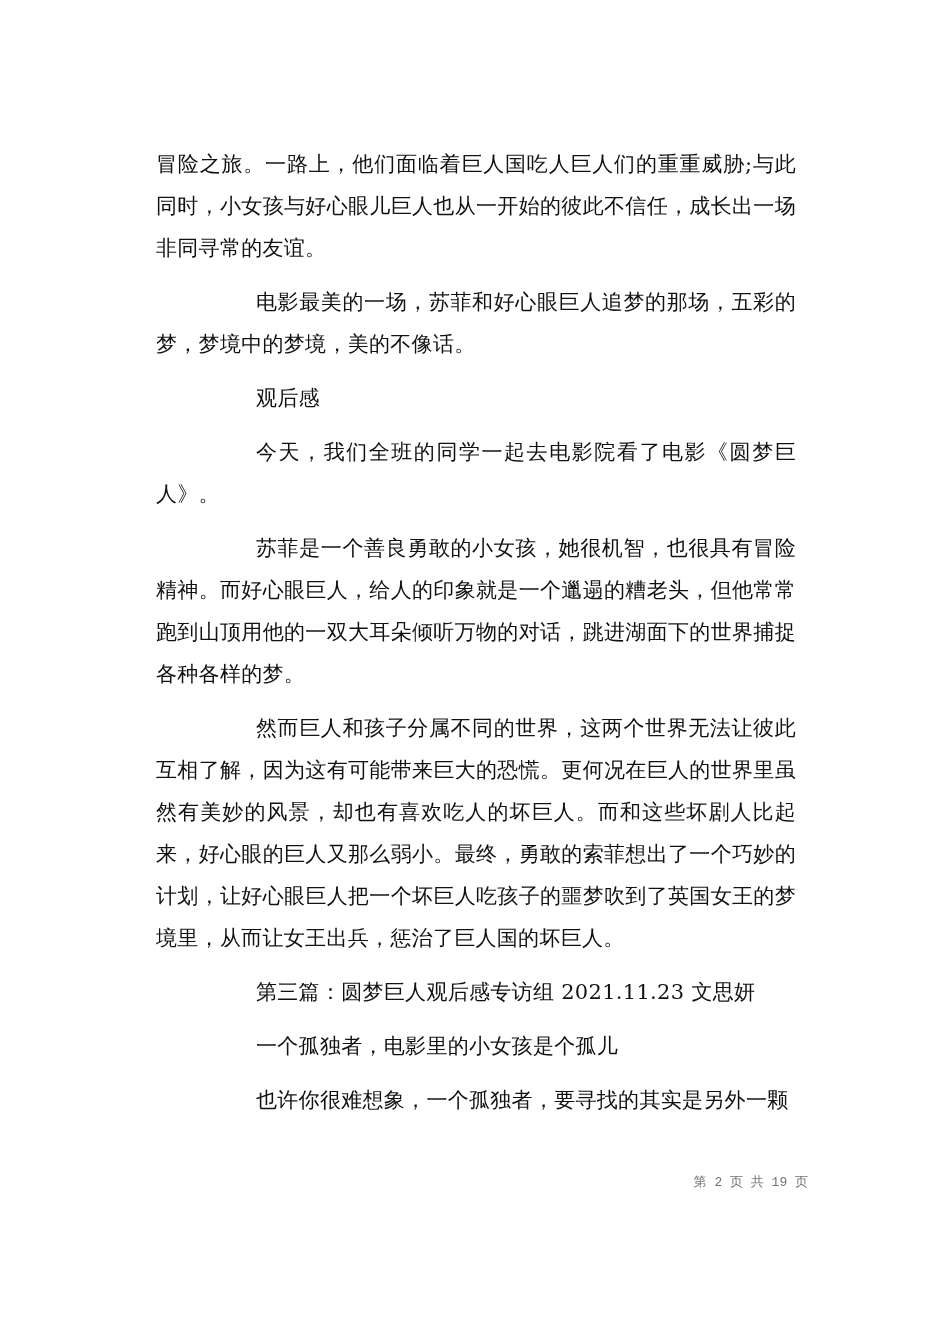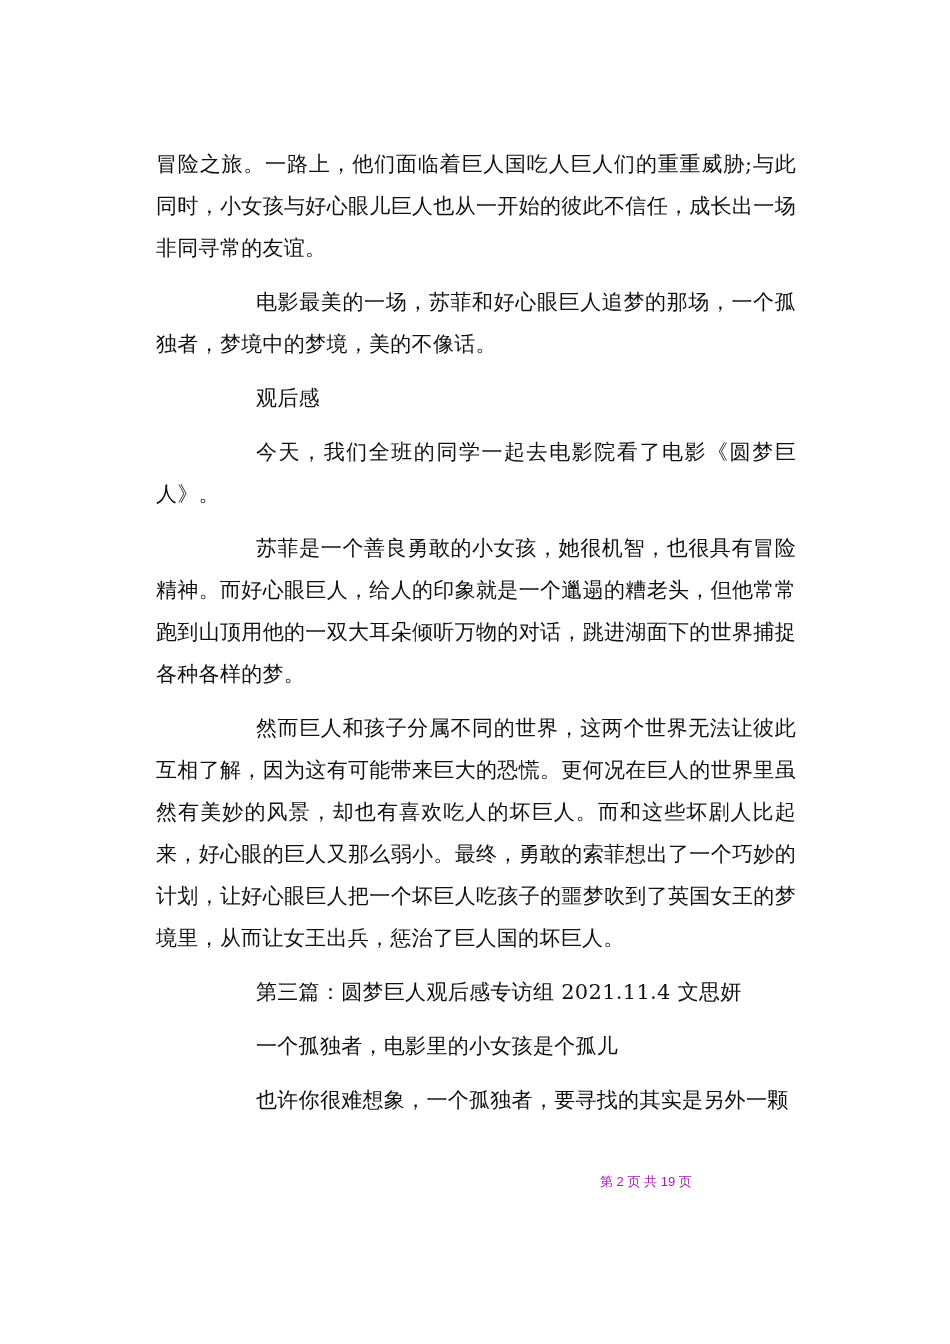--- a/index.html
+++ b/index.html
@@ -2,31 +2,31 @@
 <html><head>
 <meta charset="utf-8">
 <style>
   html, body { margin: 0; padding: 0; background: #ffffff; }
   body { width: 950px; height: 1344px; position: relative; overflow: hidden;
          font-family: "DejaVu Serif", "Liberation Serif", serif; color: #111; }
   .page { position: absolute; left: 144px; top: 131px; width: 664px; }
   .p { font-size: 21px; line-height: 42px; margin: 12px; text-align: justify;
        text-align-last: left; letter-spacing: 0.3px; }
   .indent { text-indent: 100px; }
-  .footer { position: absolute; left: 600px; top: 1173px; width: 208px; text-align: left;
-            font-size: 13px; font-family: Liberation Sans, sans-serif; color: #a21caf; }
+  .footer { position: absolute; left: 600px; top: 1173px; width: 208px; text-align: right;
+            font-size: 13px; font-family: Liberation Mono, monospace; color: #737373; }
 </style>
 </head>
 <body>
 
 <div class="page">
   <p class="p">冒险之旅。一路上，他们面临着巨人国吃人巨人们的重重威胁;与此同时，小女孩与好心眼儿巨人也从一开始的彼此不信任，成长出一场非同寻常的友谊。</p>
-  <p class="p indent">电影最美的一场，苏菲和好心眼巨人追梦的那场，一个孤独者，梦境中的梦境，美的不像话。</p>
+  <p class="p indent">电影最美的一场，苏菲和好心眼巨人追梦的那场，五彩的梦，梦境中的梦境，美的不像话。</p>
   <p class="p indent">观后感</p>
   <p class="p indent"> 今天，我们全班的同学一起去电影院看了电影《圆梦巨人》。</p>
   <p class="p indent">苏菲是一个善良勇敢的小女孩，她很机智，也很具有冒险精神。而好心眼巨人，给人的印象就是一个邋遢的糟老头，但他常常跑到山顶用他的一双大耳朵倾听万物的对话，跳进湖面下的世界捕捉各种各样的梦。</p>
   <p class="p indent">然而巨人和孩子分属不同的世界，这两个世界无法让彼此互相了解，因为这有可能带来巨大的恐慌。更何况在巨人的世界里虽然有美妙的风景，却也有喜欢吃人的坏巨人。而和这些坏剧人比起来，好心眼的巨人又那么弱小。最终，勇敢的索菲想出了一个巧妙的计划，让好心眼巨人把一个坏巨人吃孩子的噩梦吹到了英国女王的梦境里，从而让女王出兵，惩治了巨人国的坏巨人。</p>
-  <p class="p indent">第三篇：圆梦巨人观后感专访组 2021.11.4 文思妍</p>
+  <p class="p indent">第三篇：圆梦巨人观后感专访组 2021.11.23 文思妍</p>
   <p class="p indent">一个孤独者，电影里的小女孩是个孤儿</p>
   <p class="p indent">也许你很难想象，一个孤独者，要寻找的其实是另外一颗</p>
 </div>
 
 <div class="footer">第 2 页 共 19 页</div>
 
 </body></html>

